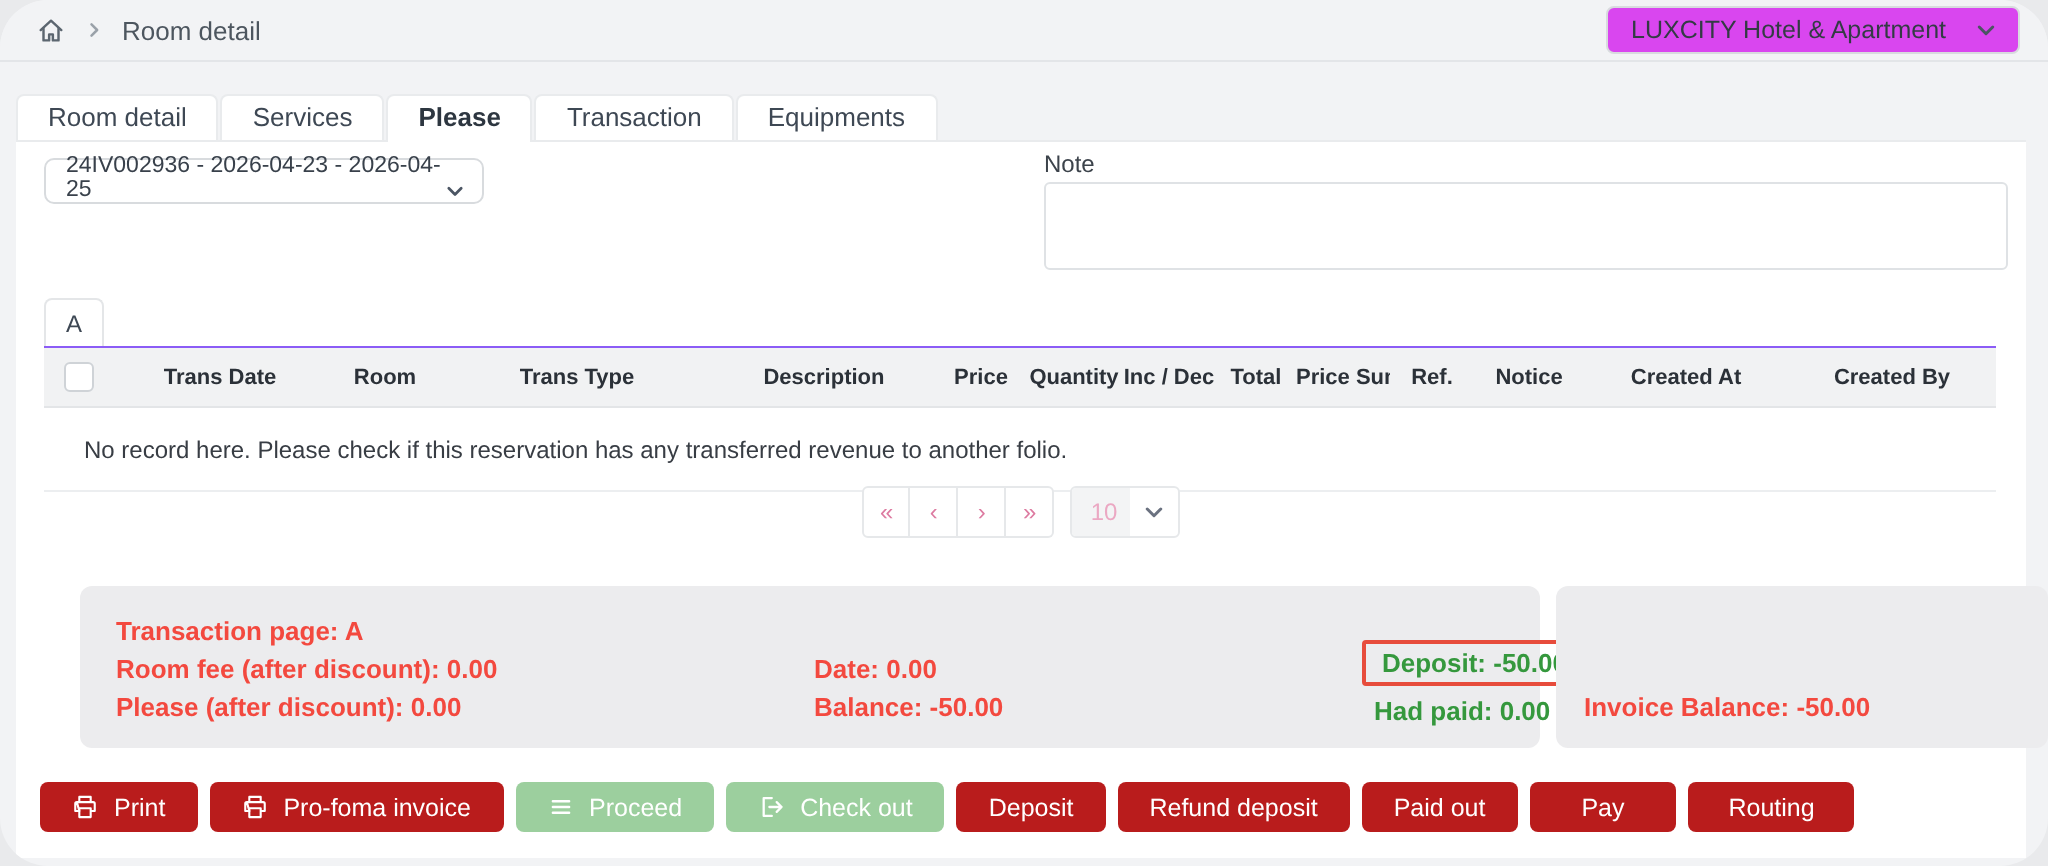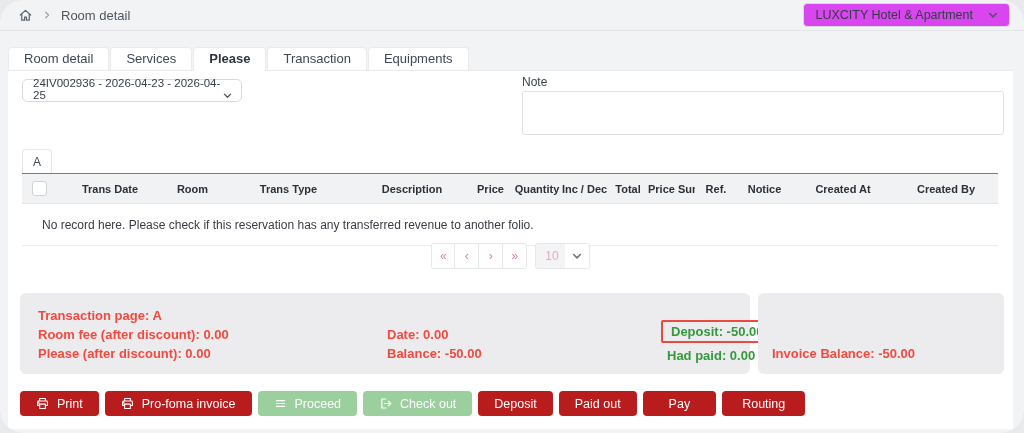--- a/index.html
+++ b/index.html
@@ -37,21 +37,21 @@
   .pager { position:absolute; top:172px; left:0; width:100%; display:flex; justify-content:center; align-items:center; gap:8px; }
   .pager-group { display:flex; }
   .pg-btn { width:24px; height:26px; background:#fff; border:1px solid #e6e8ea; border-left:none; color:#dd7ba1; font-size:12px; display:flex; align-items:center; justify-content:center; cursor:pointer; }
   .pg-btn:first-child { border-left:1px solid #e6e8ea; border-radius:3px 0 0 3px; }
   .pg-btn:last-child { border-radius:0 3px 3px 0; }
   .pg-size { height:26px; min-width:42px; background:#fff; border:1px solid #e6e8ea; border-radius:3px; display:flex; align-items:center; cursor:pointer; overflow:hidden; }
   .pg-size .val { background:#f3f4f5; color:#eba8c3; font-size:12px; padding:0 6px 0 9px; height:100%; display:flex; align-items:center; }
   .pg-size .chev { color:#6b7280; padding:0 6px; display:flex; }
 
   
-  .panel { position:absolute; background:#ececee; border-radius:6px; }
+  .panel { position:absolute; background:#ececee; border-radius:6px;margin-left:20px; }
   .panel-left { top:222px; left:12px; width:730px; height:81px; }
   .panel-right { top:222px; left:750px; width:246px; height:81px; }
   .sum { position:absolute; font-size:13px; font-weight:bold; white-space:nowrap; }
   .red { color:#f3493f; }
   .greentxt { color:#35983d; }
   .deposit-box { position:absolute; left:641px; top:27px; border:2px solid #e74c3c; border-radius:2px; padding:2px 8px; font-size:13px; font-weight:bold; color:#35983d; white-space:nowrap; }
 
   
   .actions { position:absolute; top:320px; left:12px; display:flex; gap:6px; }
   .btn { height:25px; background:#b91c1c; border:none; border-radius:4px; color:#fff; font-family:inherit; font-size:12.5px; display:flex; align-items:center; justify-content:center; gap:8px; padding:0 16px; cursor:pointer; white-space:nowrap; }
@@ -223,20 +223,23 @@
               <path d="M8.5 2.5H3.5v11h5"></path>
               <path d="M7 8h7.5M11.5 5l3 3-3 3"></path>
             </svg>
         </span>
         <span>Check out</span>
       </button>
       <button class="btn">
           <span>Deposit</span>
         </button>
       <button class="btn">
+          <span>Refund deposit</span>
+        </button>
+      <button class="btn">
           <span>Paid out</span>
         </button>
       <button class="btn" style="padding:0 26px;">
           <span>Pay</span>
         </button>
       <button class="btn" style="padding:0 20px;">
           <span>Routing</span>
         </button>
     </div>
 

